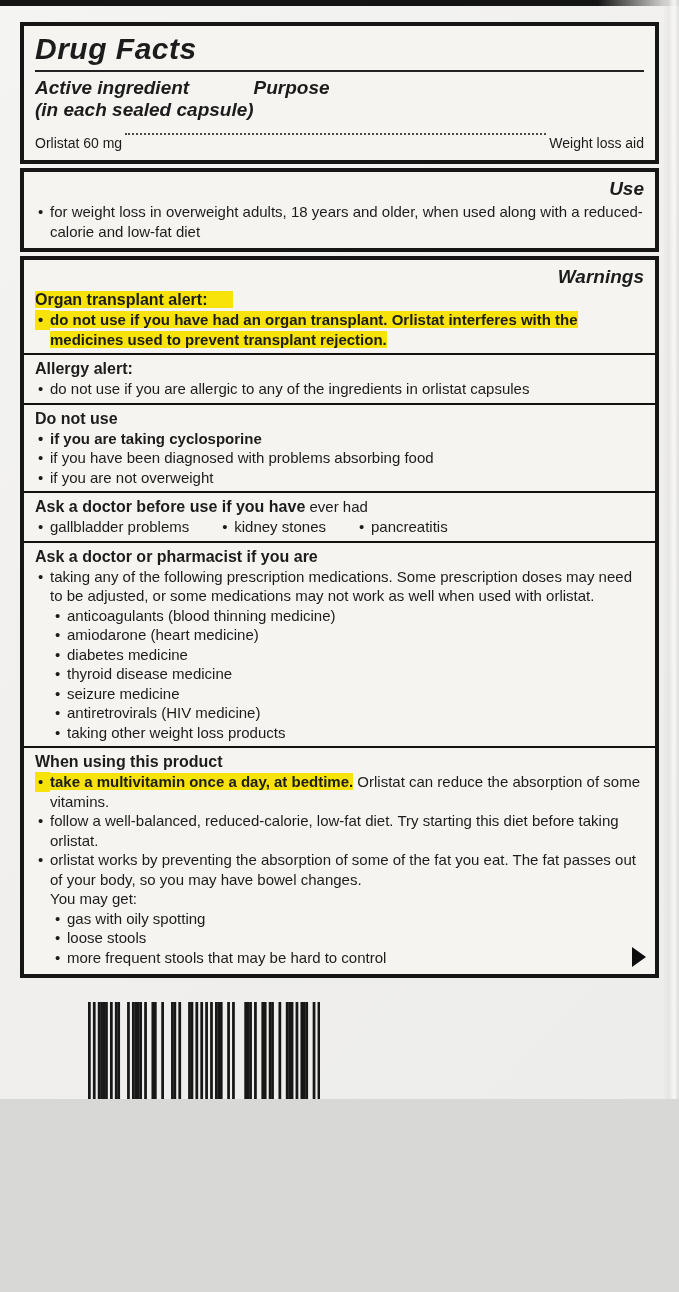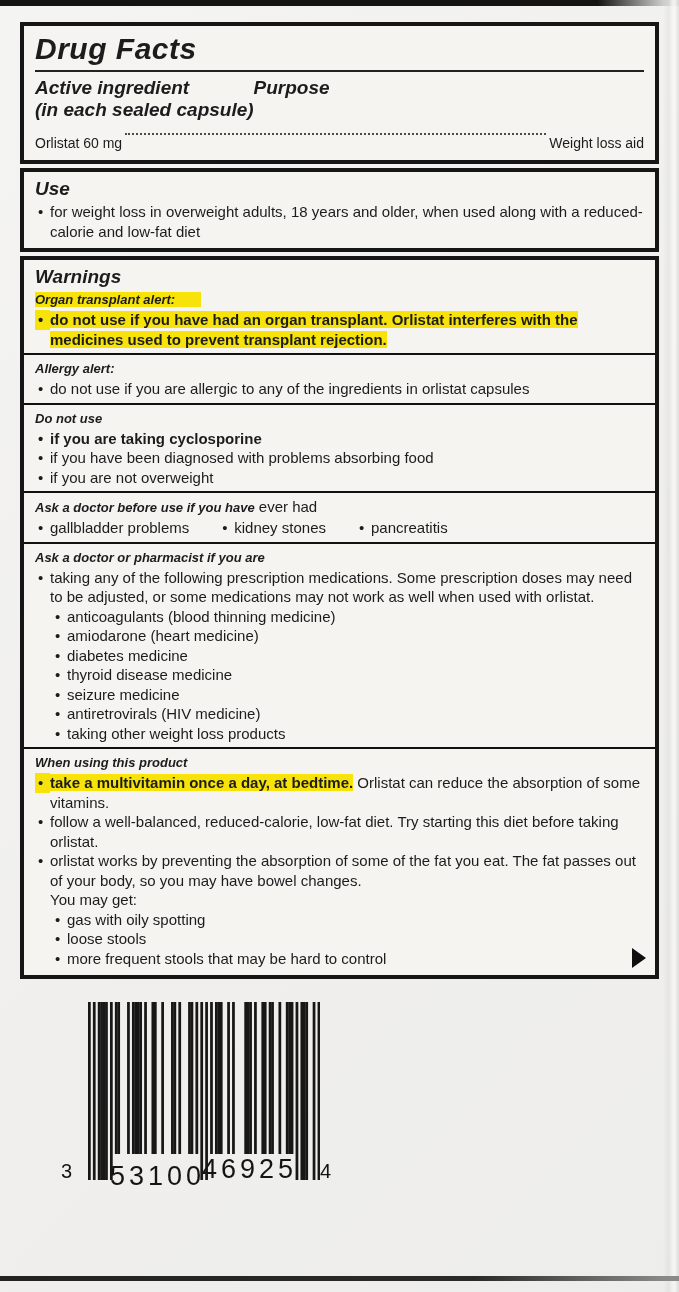--- a/index.html
+++ b/index.html
@@ -1,19 +1,19 @@
 <!DOCTYPE html>
 <html style="--hl: #f7e30a;"><head>
 <meta charset="utf-8">
 <style>
   :root { --hl:#f7e30a; --ink:#1c1c1c; --border:#161616; }
   * { margin:0; padding:0; box-sizing:border-box; }
   body { background:#d8d8d6; font-family:"Liberation Sans","DejaVu Sans",sans-serif; color:var(--ink); }
   .page {
-    position:relative; width:679px; height:1292px; margin:0 auto;
+    position:relative; width:679px; height:1099px; margin:0 auto;
     background:linear-gradient(135deg,#f4f4f2 0%,#f0efed 55%,#ededeb 100%);
     overflow:hidden;
   }
   .top-edge {
     position:absolute; top:0; left:0; width:100%; height:6px;
     background:linear-gradient(to right,#141414 0%,#141414 88%,rgba(20,20,20,0.05) 99%);
   }
   .right-sheen {
     position:absolute; top:0; right:0; width:16px; height:100%;
     background:linear-gradient(to right,rgba(0,0,0,0) 0%,rgba(0,0,0,0.04) 35%,rgba(255,255,255,0.55) 70%,rgba(0,0,0,0.07) 100%);
@@ -28,24 +28,24 @@
   .box {
     border:4px solid var(--border); background:#f5f4f1;
     padding:5px 11px 7px; margin-bottom:4px;
   }
   .df-title { font-size:30px; font-weight:700; font-style:italic; letter-spacing:0.5px; padding:1px 0 4px; }
   .title-rule { border-top:2px solid #222; margin:0 0 5px; }
   .ai-row { display:flex; justify-content:flex-start; align-items:flex-start; }
   .h-ital { font-size:19px; font-weight:700; font-style:italic; line-height:22px; }
   .dotrow { display:flex; align-items:flex-start; font-size:14px; line-height:20px; margin-top:12px; }
   .dots { flex:1; border-bottom:2px dotted #4a4a4a; margin:0 3px 4px; }
-  .sec-head { font-size:19px; font-weight:700; font-style:italic; line-height:24px; margin-bottom:1px; }
+  .sec-head { font-size:19px; font-weight:700; font-style:italic; line-height:24px; margin-bottom:1px;text-align:right; }
   .body-txt, .li { font-size:15px; line-height:19.5px; }
   .b { font-weight:700; }
-  .subhead { font-size:13px; font-weight:700; line-height:20px;font-style:italic; }
+  .subhead { font-size:16px; font-weight:700; line-height:20px; }
   .li { position:relative; padding-left:15px; }
   .li::before { content:"\2022"; position:absolute; left:3px; top:0; }
   .li.hlm::before { background:var(--hl); left:0; padding:0 0 0 3px; width:12px; }
   .sub { margin-left:17px; }
   .hl { background:var(--hl); }
   .hl-pad { padding-right:26px; }
   .rule { border-top:2px solid #111; margin:4px -11px 4px; }
   .inline-list { display:flex; gap:30px; }
   .warnings-box { position:relative; }
   .cont-arrow {

